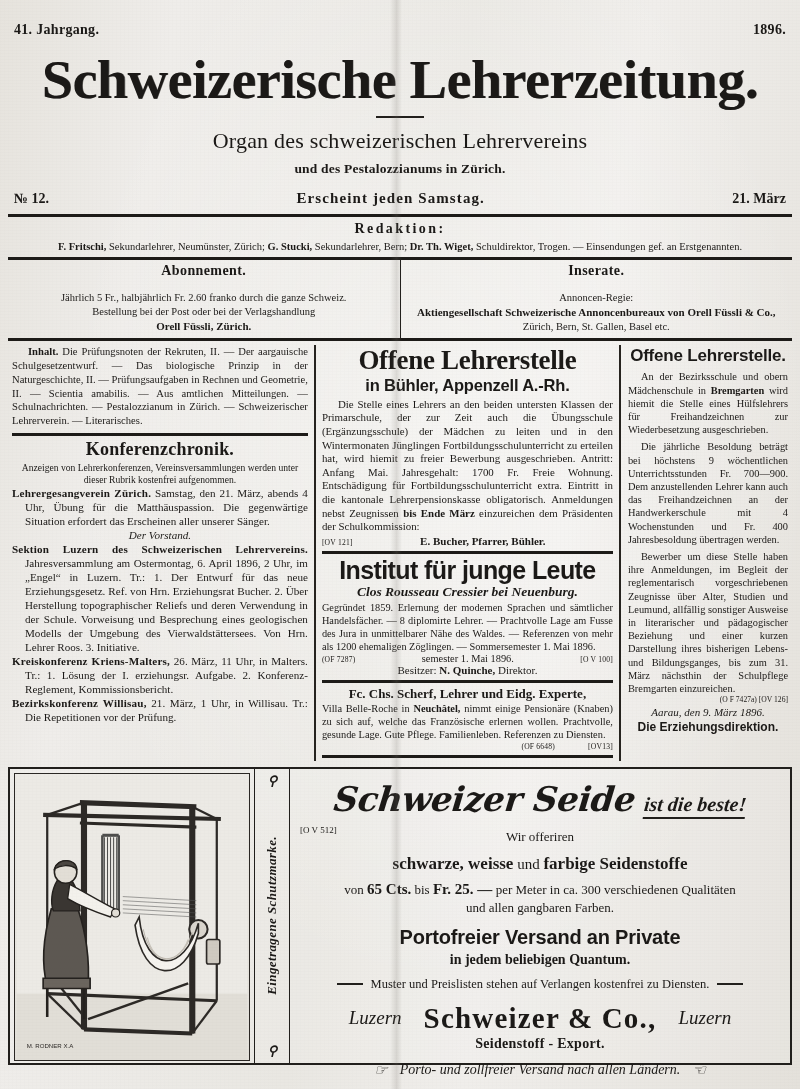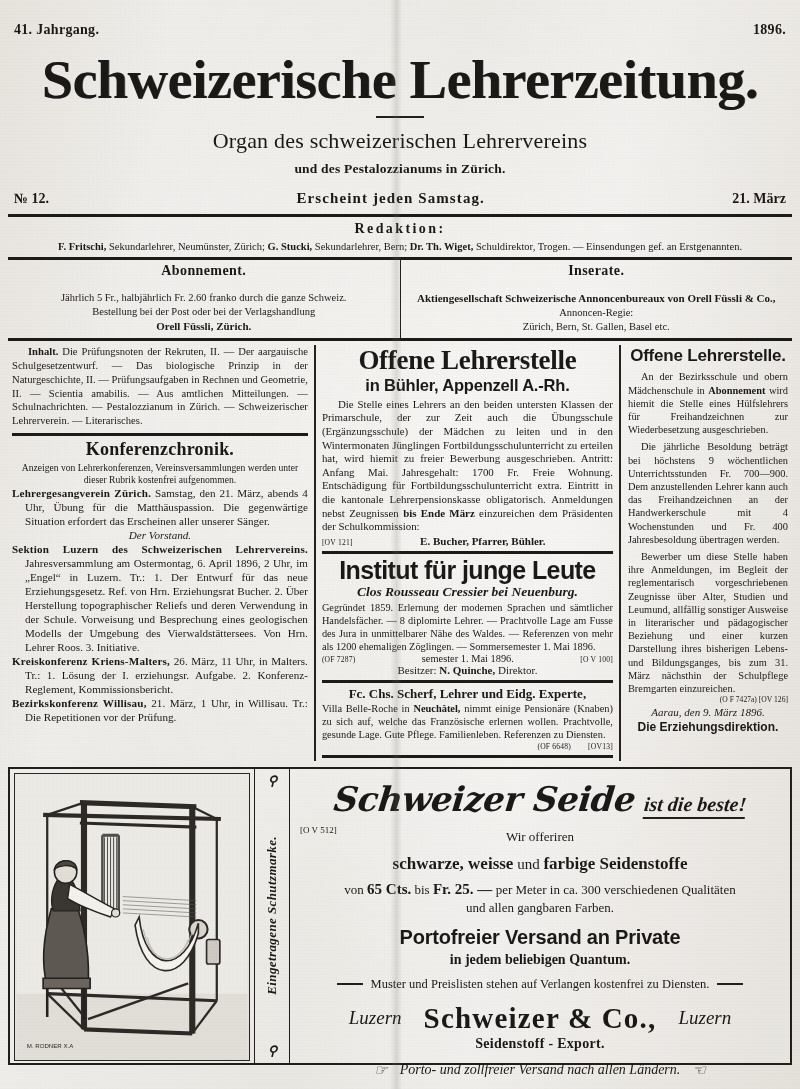--- a/index.html
+++ b/index.html
@@ -405,22 +405,22 @@
 
     <div class="two-col">
       <div>
         <div class="col-head">Abonnement.</div>
         <div class="col-line">Jährlich 5 Fr., halbjährlich Fr. 2.60 franko durch die ganze Schweiz.</div>
         <div class="col-line">Bestellung bei der Post oder bei der Verlagshandlung</div>
         <div class="col-line b">Orell Füssli, Zürich.</div>
       </div>
       <div>
         <div class="col-head">Inserate.</div>
+        <div class="col-line">Annoncen-Regie:</div>
         <div class="col-line b">Aktiengesellschaft Schweizerische Annoncenbureaux von Orell Füssli &amp; Co.,</div>
-        <div class="col-line">Annoncen-Regie:</div>
         <div class="col-line">Zürich, Bern, St. Gallen, Basel etc.</div>
       </div>
     </div>
 
     <div class="body3">
 
       <div class="cA">
         <div class="inhalt">
           <b>Inhalt.</b>
           <span>Die Prüfungsnoten der Rekruten, II. — Der aargauische Schulgesetzentwurf. — Das biologische Prinzip in der Naturgeschichte, II. — Prüfungsaufgaben in Rechnen und Geometrie, II. — Scientia amabilis. — Aus amtlichen Mitteilungen. — Schulnachrichten. — Pestalozzianum in Zürich. — Schweizerischer Lehrerverein. — Literarisches.</span>
@@ -478,31 +478,31 @@
         </div>
 
         <div class="ad-rule"></div>
 
         <div class="ad3-head">
           <b>Fc. Chs. Scherf,</b><b> Lehrer und Eidg. Experte,</b>
         </div>
         <div class="ad-body3">
           <span>Villa Belle-Roche in </span><b>Neuchâtel,</b><span> nimmt einige Pensionäre (Knaben) zu sich auf, welche das Französische erlernen wollen. Prachtvolle, gesunde Lage. Gute Pflege. Familienleben. Referenzen zu Diensten.</span>
         </div>
-        <div class="rowline" style="justify-content:flex-end;gap:17px;">
+        <div class="rowline" style="justify-content:flex-end;gap:33px;">
           <span class="tiny">(OF 6648)</span>
           <span class="tiny">[OV13]</span>
         </div>
         <div class="ad-rule"></div>
       </div>
 
       <div class="cC">
         <div class="r-head">Offene Lehrerstelle.</div>
         <div class="r-body">
-          <span>An der Bezirksschule und obern Mädchenschule in </span><b>Abonnement</b><span> wird hiemit die Stelle eines Hülfslehrers für Freihandzeichnen zur Wiederbesetzung ausgeschrieben.</span>
+          <span>An der Bezirksschule und obern Mädchenschule in </span><b>Bremgarten</b><span> wird hiemit die Stelle eines Hülfslehrers für Freihandzeichnen zur Wiederbesetzung ausgeschrieben.</span>
         </div>
         <div class="r-body">Die jährliche Besoldung beträgt bei höchstens 9 wöchentlichen Unterrichtsstunden Fr. 700—900. Dem anzustellenden Lehrer kann auch das Freihandzeichnen an der Handwerkerschule mit 4 Wochenstunden und Fr. 400 Jahresbesoldung übertragen werden.</div>
         <div class="r-body">Bewerber um diese Stelle haben ihre Anmeldungen, im Begleit der reglementarisch vorgeschriebenen Zeugnisse über Alter, Studien und Leumund, allfällig sonstiger Ausweise in literarischer und pädagogischer Beziehung und einer kurzen Darstellung ihres bisherigen Lebens- und Bildungsganges, bis zum 31. März nächsthin der Schulpflege Bremgarten einzureichen.</div>
         <div class="r-codes">
           <span>(O F 7427a)</span>
           <span>[OV 126]</span>
         </div>
         <div class="r-place">Aarau, den 9. März 1896.</div>
         <div class="r-sign">Die Erziehungsdirektion.</div>
       </div>

